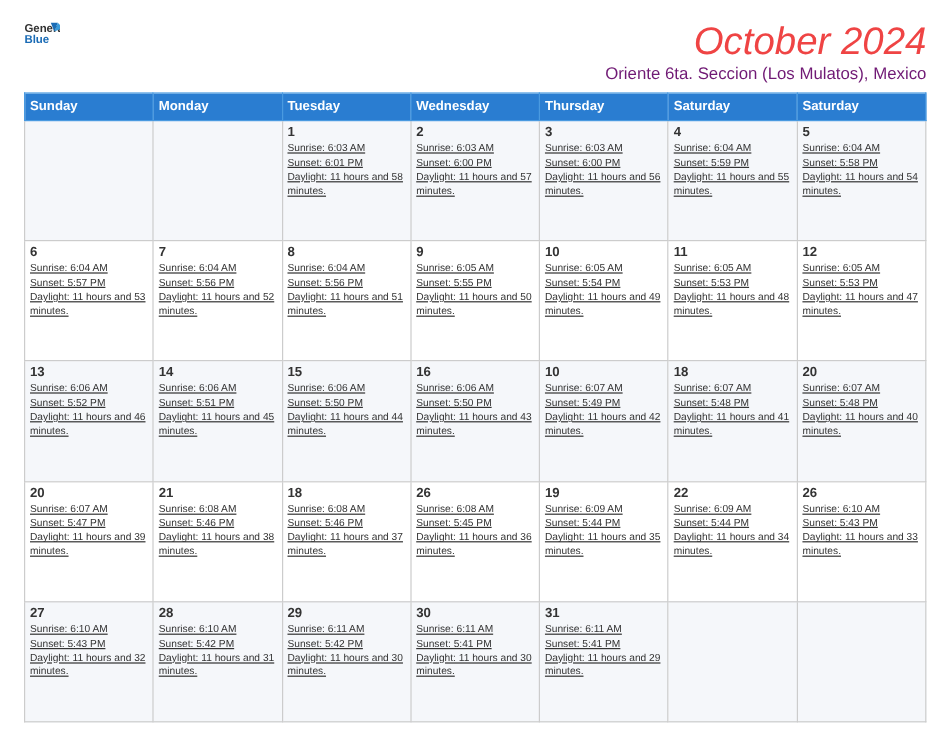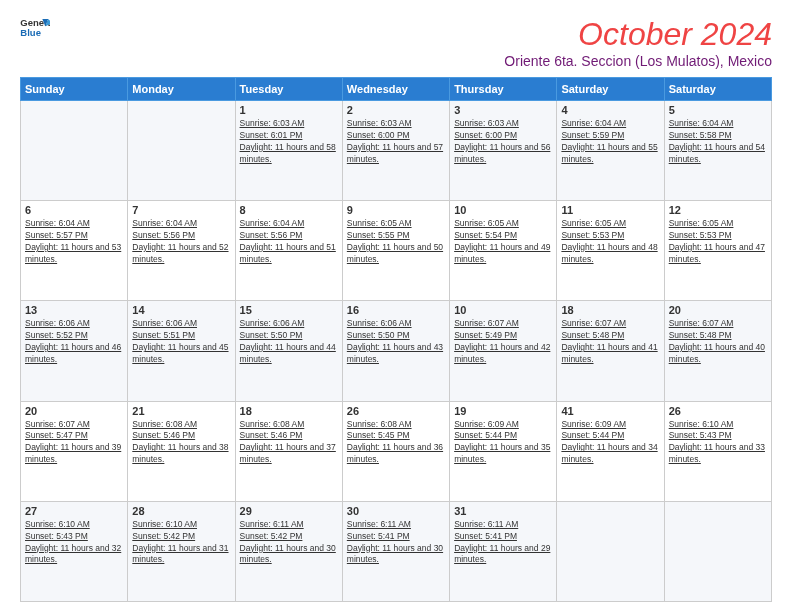--- a/index.html
+++ b/index.html
@@ -224,21 +224,21 @@
           </td>
           <td>
             <span class="day-num">26</span>
             <div class="day-info">Sunrise: 6:08 AM<br>Sunset: 5:45 PM<br>Daylight: 11 hours and 36 minutes.</div>
           </td>
           <td>
             <span class="day-num">19</span>
             <div class="day-info">Sunrise: 6:09 AM<br>Sunset: 5:44 PM<br>Daylight: 11 hours and 35 minutes.</div>
           </td>
           <td>
-            <span class="day-num">41</span>
+            <span class="day-num">22</span>
             <div class="day-info">Sunrise: 6:09 AM<br>Sunset: 5:44 PM<br>Daylight: 11 hours and 34 minutes.</div>
           </td>
           <td>
             <span class="day-num">26</span>
             <div class="day-info">Sunrise: 6:10 AM<br>Sunset: 5:43 PM<br>Daylight: 11 hours and 33 minutes.</div>
           </td>
         </tr>
         <tr>
           <td>
             <span class="day-num">27</span>

